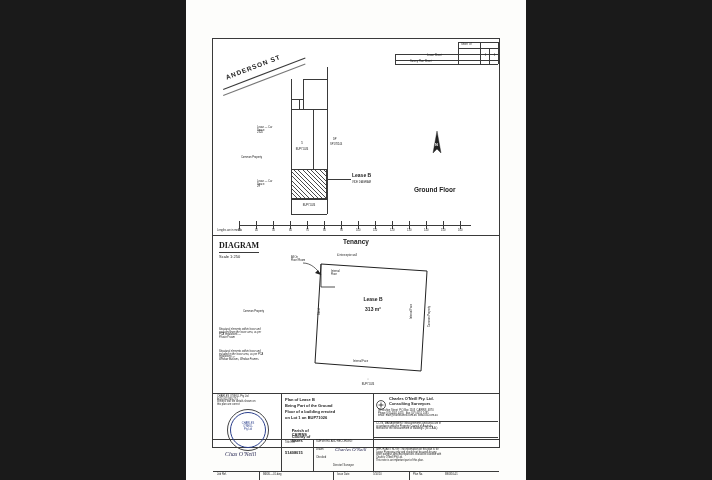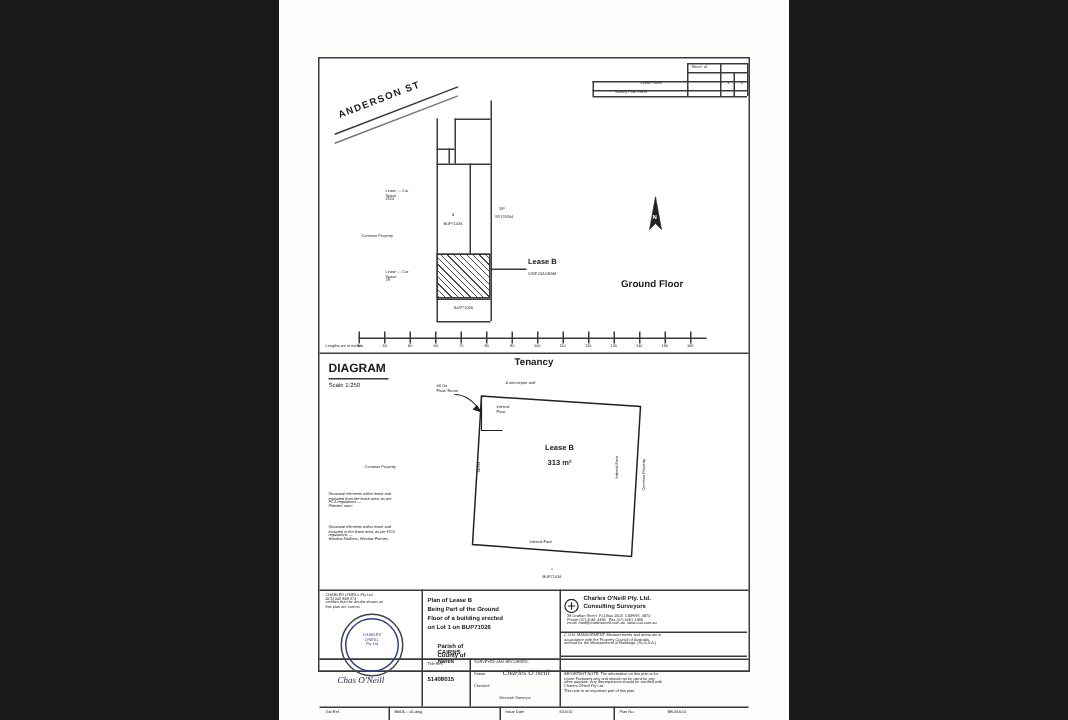--- a/index.html
+++ b/index.html
@@ -163,21 +163,21 @@
       <div class="txt tiny" style="left:177px;top:191px;">120</div>
       <div class="txt tiny" style="left:194px;top:191px;">130</div>
       <div class="txt tiny" style="left:211px;top:191px;">140</div>
       <div class="txt tiny" style="left:228px;top:191px;">150</div>
       <div class="txt tiny" style="left:245px;top:191px;">160</div>
     </div>
     <div class="txt tiny" style="left:4px;top:191px;">Lengths are in metres</div>
 
     <div class="ln h" style="left:0px;top:196px;width:286px;"></div>
 
-    <div class="txt xl b" style="left:6px;top:203px;">DIAGRAM</div>
+    <div class="txt xl b" style="left:6px;top:203px;font-family:Liberation Serif, serif;">DIAGRAM</div>
     <div class="ln h" style="left:6px;top:213px;width:40px;"></div>
     <div class="txt sm" style="left:6px;top:216px;">Scale 1:250</div>
 
     <div class="txt lg b" style="left:130px;top:200px;">Tenancy</div>
     <div class="txt tiny" style="left:124px;top:216px;">&amp; interceptor wall</div>
 
     <div class="poly" style="left:96px;top:220px;">
       <svg width="130" height="120" viewBox="0 0 130 120">
         <polygon points="12,5 118,12 112,112 6,104" fill="#ffffff" stroke="#222" stroke-width="1"></polygon>
         <path d="M12,5 L12,28 L26,28" fill="none" stroke="#222" stroke-width="0.8"></path>

